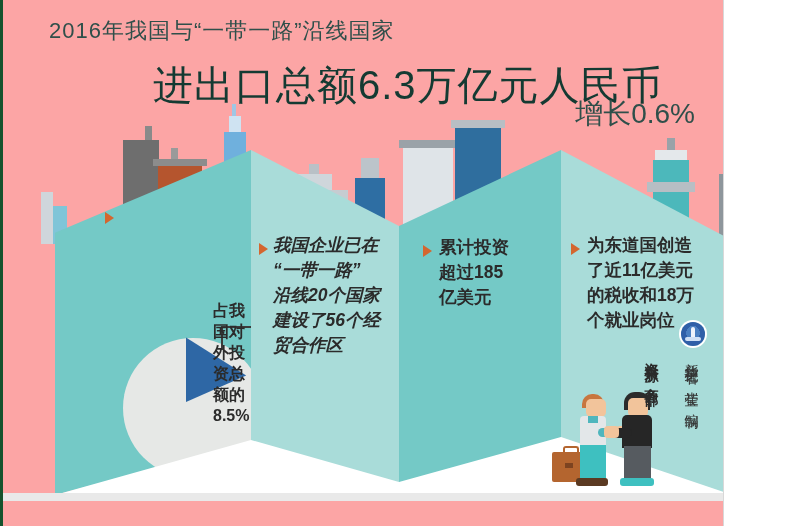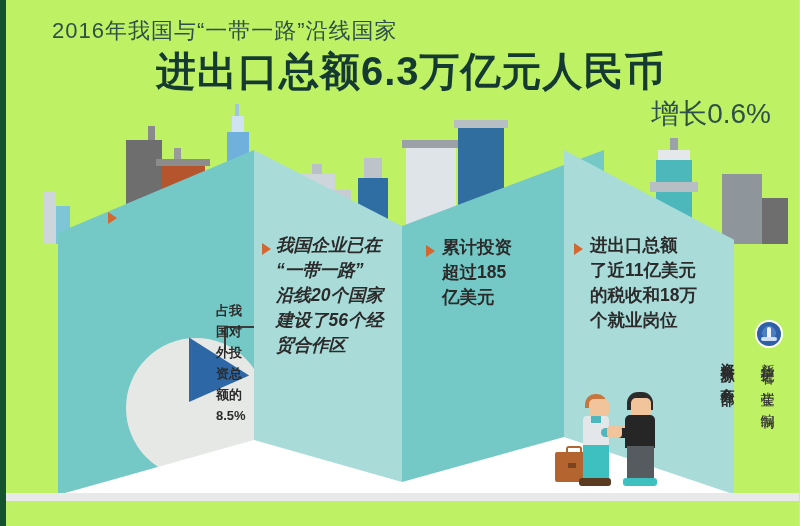--- a/index.html
+++ b/index.html
@@ -1,36 +1,36 @@
 <!DOCTYPE html>
 <html><head>
 <meta charset="utf-8">
 <style>
   html,body{margin:0;padding:0;background:#ffffff;}
   body{font-family:"Liberation Sans","DejaVu Sans",sans-serif;}
 
   #stage{
     position:relative;
-    width:800px;height:526px;
-    background:#bef264;
+    width:724px;height:526px;
+    background:#fca5a5;
     overflow:hidden;
     box-sizing:border-box;
-    border-left:6px solid #14532d;
+    border-left:3px solid #14532d;
     border-right:1px solid #d8d8d8;
   }
 
   
   .hdr-sub{
     position:absolute;left:46px;top:16px;
     font-size:22px;letter-spacing:1px;
     color:#2f4f4a;white-space:nowrap;
   }
   .hdr-main{
-    position:absolute;left:150px;top:44px;
-    font-size:40px;font-weight:bold;letter-spacing:1px;
+    position:absolute;left:150px;top:58px;
+    font-size:40px;font-weight:normal;letter-spacing:1px;
     color:#143a32;white-space:nowrap;
   }
   .hdr-growth{
     position:absolute;right:28px;top:95px;
     font-size:28px;color:#2f4f4a;white-space:nowrap;
   }
 
   
   #city{position:absolute;left:0;top:104px;width:800px;height:140px;}
   .bld{position:absolute;bottom:0;}
@@ -84,21 +84,21 @@
     position:absolute;left:98px;top:-6px;width:50px;height:22px;
     border-left:2px solid #3c3c3c;border-top:2px solid #3c3c3c;
   }
   #pie-callout:after{
     content:"";position:absolute;right:-8px;top:-6px;
     width:0;height:0;border-left:8px solid #3c3c3c;
     border-top:5px solid transparent;border-bottom:5px solid transparent;
   }
   .callout-txt{
     position:absolute;left:158px;top:150px;
-    font-size:13px;line-height:21px;font-weight:bold;color:#2b2b2b;
+    font-size:16px;line-height:21px;font-weight:bold;color:#2b2b2b;
     white-space:pre-line;
   }
 
   
   #people{position:absolute;left:545px;top:390px;width:120px;height:105px;}
   #people div{position:absolute;}
 
   
   .vtext{
     position:absolute;
@@ -193,32 +193,32 @@
     <div class="panel" style="left:248px;width:148px;">
       <div class="face" style="background:#a9dcd9;clip-path:polygon(0% 0%, 100% 22%, 100% 99%, 0% 85%);"></div>
       <span class="tri" style="left:8px;top:93px;"></span>
       <div class="ptxt" style="left:22px;top:83px;width:124px;font-style:italic;">我国企业已在
 “一带一路”
 沿线20个国家
 建设了56个经
 贸合作区</div>
     </div>
 
-    <div class="panel" style="left:396px;width:162px;padding-left:40px;">
+    <div class="panel" style="left:396px;width:162px;">
       <div class="face" style="background:#74c9c6;clip-path:polygon(0% 22%, 100% 0%, 100% 85%, 0% 99%);"></div>
       <span class="tri" style="left:24px;top:95px;"></span>
       <div class="ptxt" style="left:40px;top:85px;width:120px;">累计投资
 超过185
 亿美元</div>
     </div>
 
     <div class="panel" style="left:558px;width:170px;">
       <div class="face" style="background:#a9dcd9;clip-path:polygon(0% 0%, 100% 26%, 100% 100%, 0% 85%);"></div>
       <span class="tri" style="left:10px;top:93px;"></span>
-      <div class="ptxt" style="left:26px;top:83px;width:140px;">进出口总额
+      <div class="ptxt" style="left:26px;top:83px;width:140px;">为东道国创造
 了近11亿美元
 的税收和18万
 个就业岗位</div>
     </div>
 
     <div style="position:absolute;left:0;top:232px;width:800px;height:113px;background:#ffffff;
                 clip-path:polygon(52px 113px, 248px 58px, 396px 100px, 558px 55px, 730px 113px);"></div>
   </div>
 
   <div id="people">

